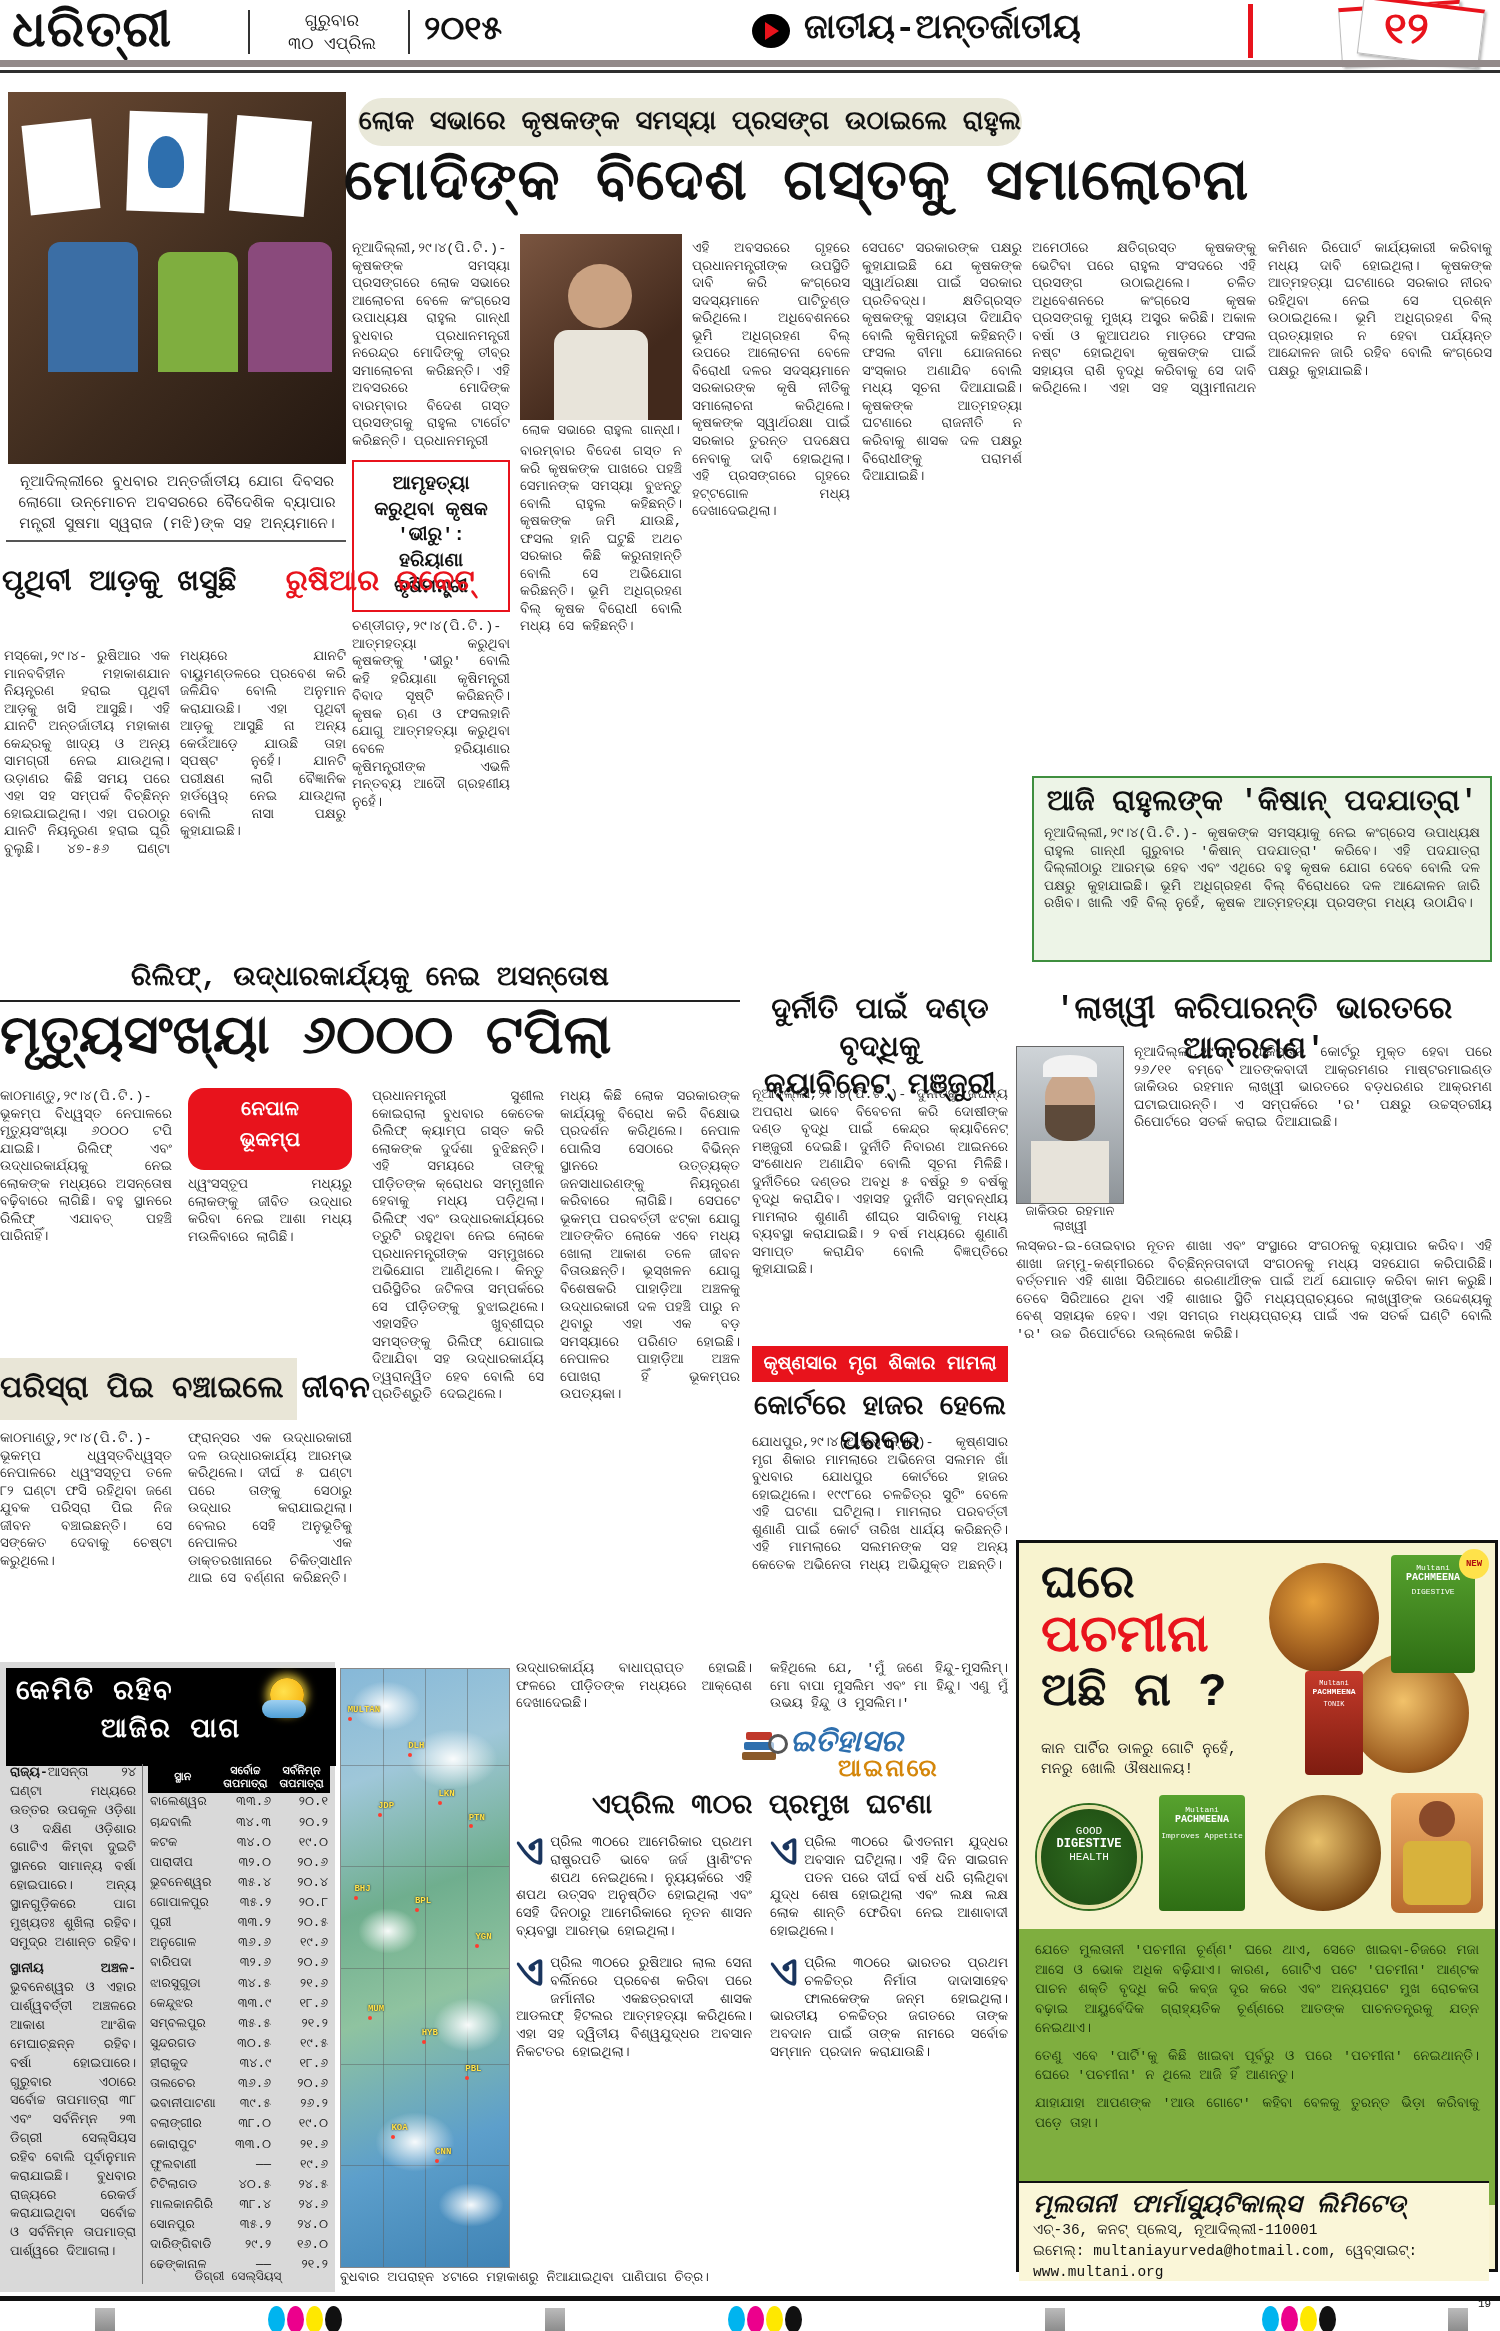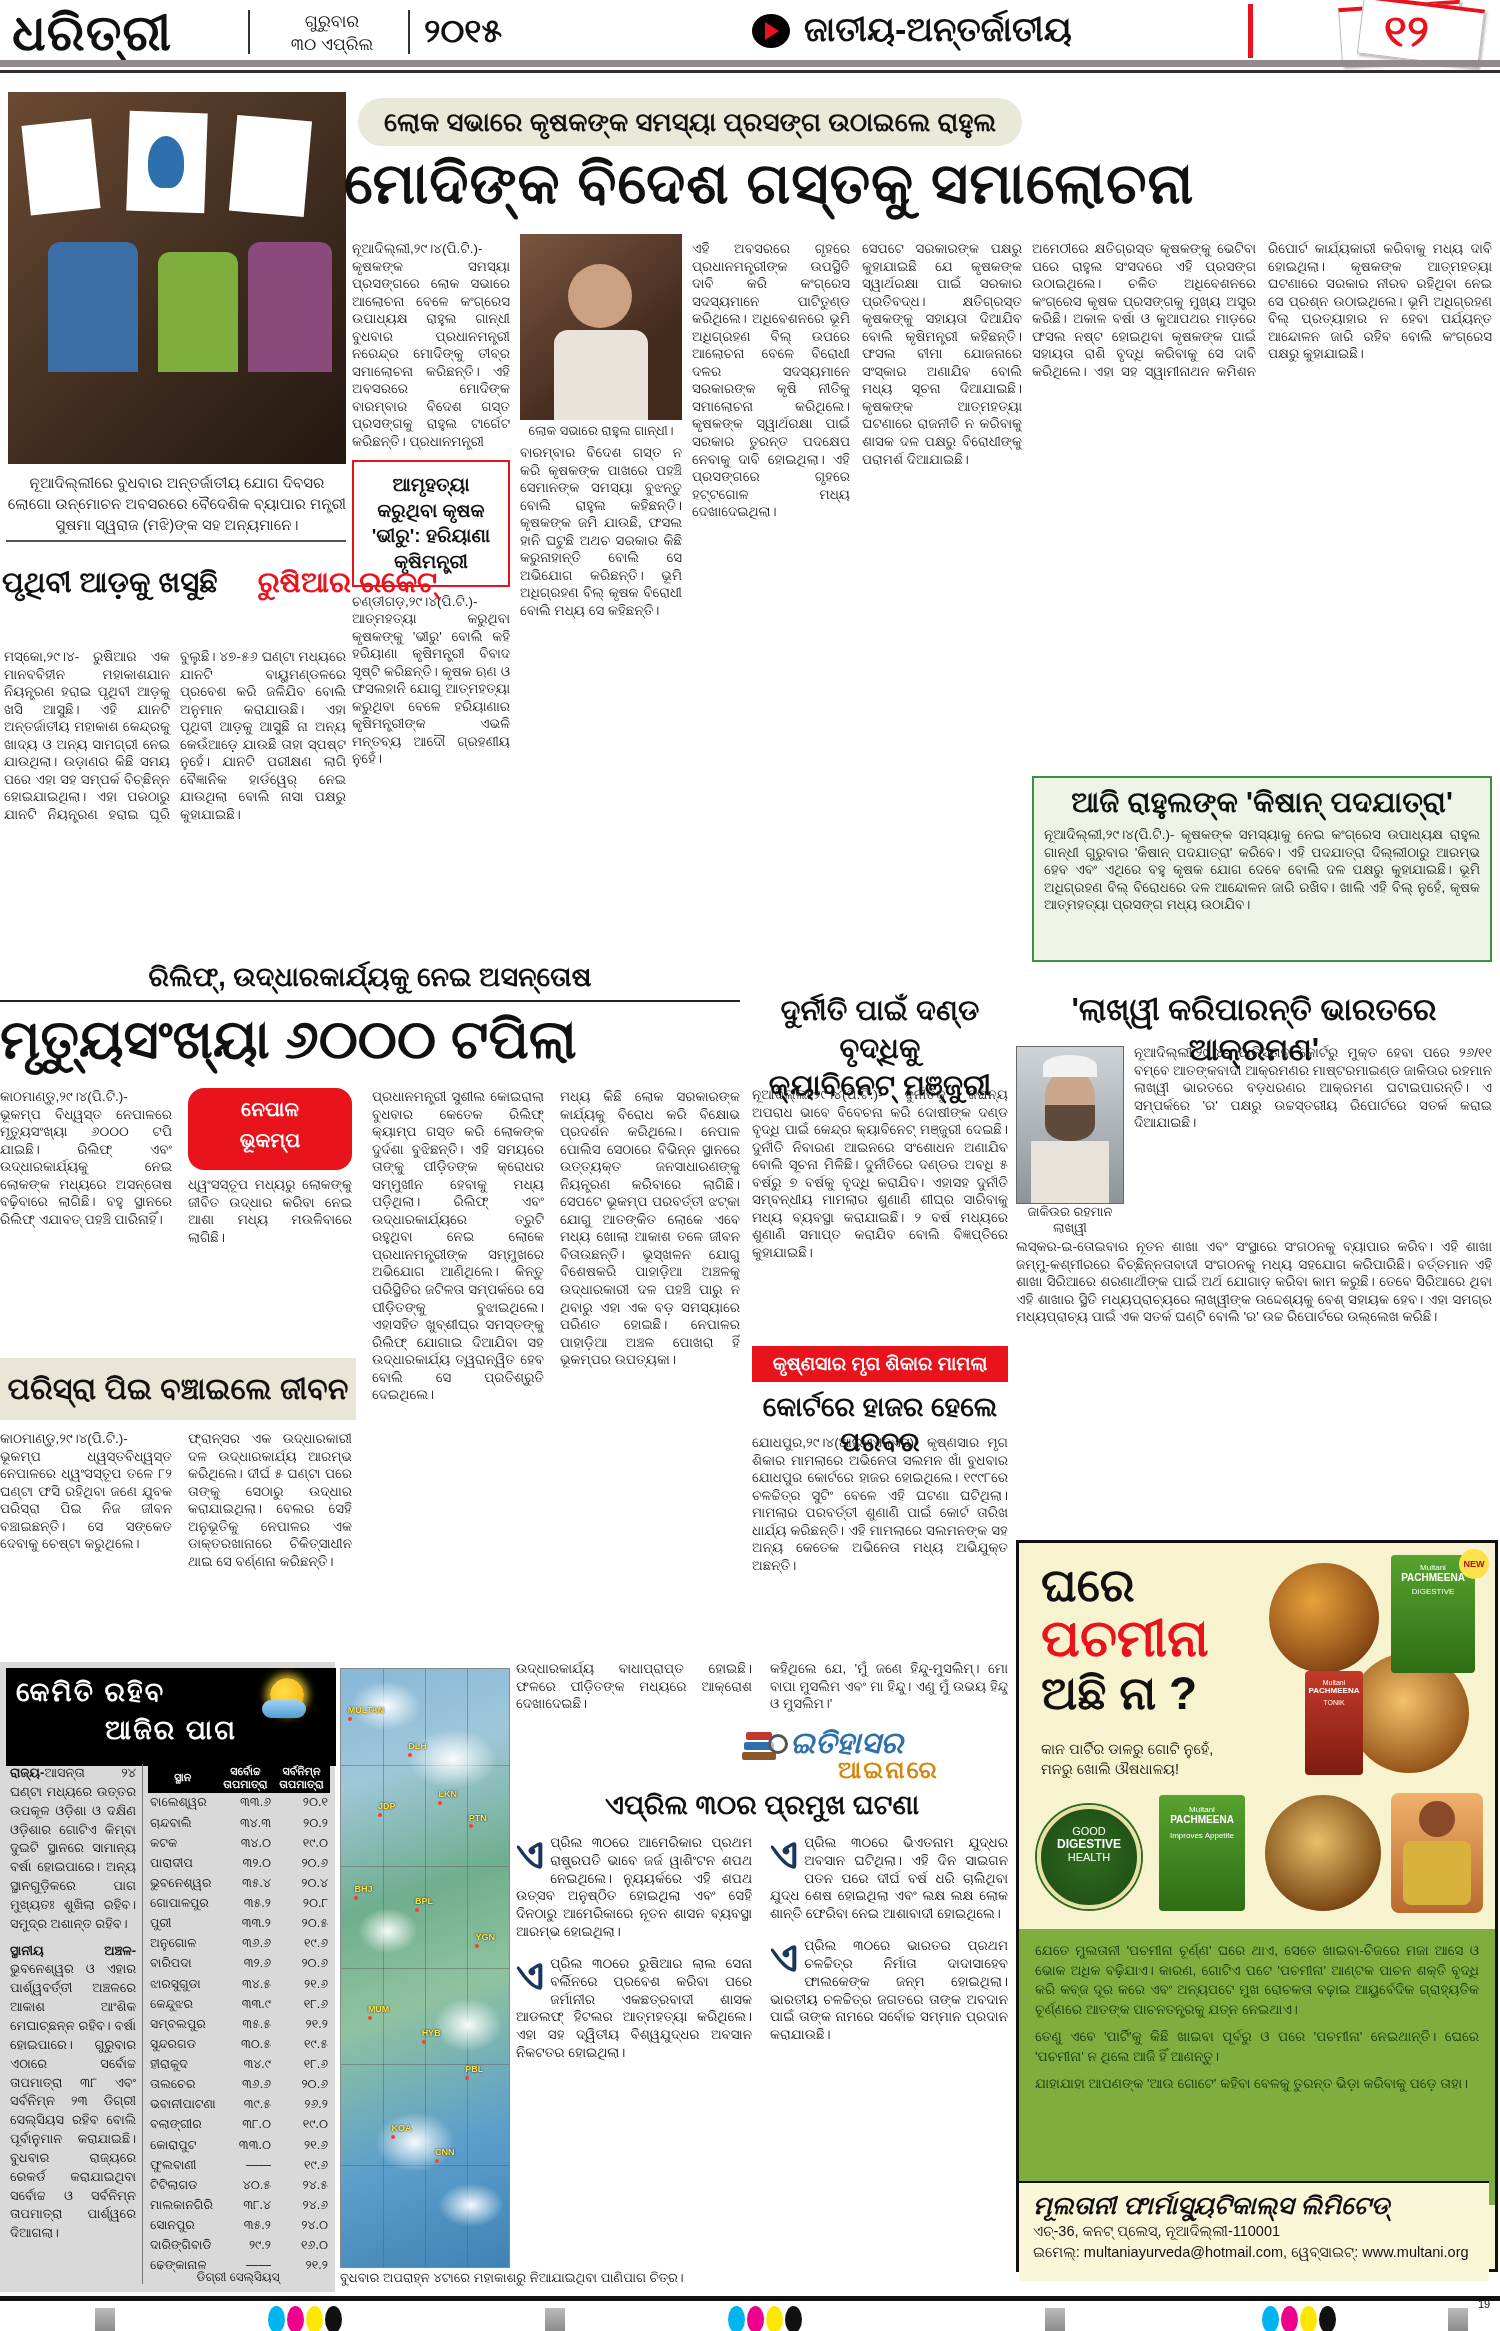--- a/index.html
+++ b/index.html
@@ -1,17 +1,17 @@
 <!DOCTYPE html>
 <html><head>
 <meta charset="utf-8">
 <style>
   html,body{margin:0;padding:0;background:#fff;}
   .page{position:relative;width:1500px;height:2331px;background:#fff;overflow:hidden;
-        font-family:Liberation Sans, sans-serif;color:#111;}
+        font-family:Liberation Mono, monospace;color:#111;}
   .abs{position:absolute;}
   .body-txt{font-size:13.5px;line-height:1.3;color:#1c1c1c;overflow:hidden;text-align:justify;}
   
   .logo{font-size:50px;font-weight:bold;letter-spacing:1px;}
   .vline{width:2px;background:#333;}
   .daydate{font-size:17px;line-height:1.35;color:#111;}
   .year{font-size:33px;font-weight:bold;}
   .section-dot{width:38px;height:34px;background:#000;border-radius:50%;position:relative;}
   .section-dot::after{content:"";position:absolute;left:13px;top:8px;border-left:14px solid #e8131c;
       border-top:9px solid transparent;border-bottom:9px solid transparent;}
@@ -156,21 +156,21 @@
   <div class="abs" style="left:0;top:1000px;width:740px;height:2px;background:#222;"></div>
   <div class="abs bighead" style="left:0;top:1008px;">ମୃତ୍ୟୁସଂଖ୍ୟା ୬୦୦୦ ଟପିଲା</div>
   <div class="abs redtag" style="left:188px;top:1088px;width:164px;height:76px;border-radius:16px;font-size:20px;line-height:1.55;padding-top:6px;">
     <div>ନେପାଳ</div>
     <div>ଭୂକମ୍ପ</div>
   </div>
   <div class="abs body-txt" style="left:0;top:1088px;width:172px;height:262px;">କାଠମାଣ୍ଡୁ,୨୯।୪(ପି.ଟି.)- ଭୂକମ୍ପ ବିଧ୍ୱସ୍ତ ନେପାଳରେ ମୃତ୍ୟୁସଂଖ୍ୟା ୬୦୦୦ ଟପି ଯାଇଛି। ରିଲିଫ୍ ଏବଂ ଉଦ୍ଧାରକାର୍ଯ୍ୟକୁ ନେଇ ଲୋକଙ୍କ ମଧ୍ୟରେ ଅସନ୍ତୋଷ ବଢ଼ିବାରେ ଲାଗିଛି। ବହୁ ସ୍ଥାନରେ ରିଲିଫ୍ ଏଯାବତ୍ ପହଞ୍ଚି ପାରିନାହିଁ।</div>
   <div class="abs body-txt" style="left:188px;top:1176px;width:164px;height:174px;">ଧ୍ୱଂସସ୍ତୂପ ମଧ୍ୟରୁ ଲୋକଙ୍କୁ ଜୀବିତ ଉଦ୍ଧାର କରିବା ନେଇ ଆଶା ମଧ୍ୟ ମଉଳିବାରେ ଲାଗିଛି।</div>
   <div class="abs body-txt" style="left:372px;top:1088px;width:172px;height:562px;">ପ୍ରଧାନମନ୍ତ୍ରୀ ସୁଶୀଲ କୋଇରାଲା ବୁଧବାର କେତେକ ରିଲିଫ୍ କ୍ୟାମ୍ପ ଗସ୍ତ କରି ଲୋକଙ୍କ ଦୁର୍ଦଶା ବୁଝିଛନ୍ତି। ଏହି ସମୟରେ ତାଙ୍କୁ ପୀଡ଼ିତଙ୍କ କ୍ରୋଧର ସମ୍ମୁଖୀନ ହେବାକୁ ମଧ୍ୟ ପଡ଼ିଥିଲା। ରିଲିଫ୍ ଏବଂ ଉଦ୍ଧାରକାର୍ଯ୍ୟରେ ତ୍ରୁଟି ରହୁଥିବା ନେଇ ଲୋକେ ପ୍ରଧାନମନ୍ତ୍ରୀଙ୍କ ସମ୍ମୁଖରେ ଅଭିଯୋଗ ଆଣିଥିଲେ। କିନ୍ତୁ ପରିସ୍ଥିତିର ଜଟିଳତା ସମ୍ପର୍କରେ ସେ ପୀଡ଼ିତଙ୍କୁ ବୁଝାଇଥିଲେ। ଏହାସହିତ ଖୁବ୍‌ଶୀଘ୍ର ସମସ୍ତଙ୍କୁ ରିଲିଫ୍ ଯୋଗାଇ ଦିଆଯିବା ସହ ଉଦ୍ଧାରକାର୍ଯ୍ୟ ତ୍ୱରାନ୍ୱିତ ହେବ ବୋଲି ସେ ପ୍ରତିଶ୍ରୁତି ଦେଇଥିଲେ।</div>
   <div class="abs body-txt" style="left:560px;top:1088px;width:180px;height:562px;">ମଧ୍ୟ କିଛି ଲୋକ ସରକାରଙ୍କ କାର୍ଯ୍ୟକୁ ବିରୋଧ କରି ବିକ୍ଷୋଭ ପ୍ରଦର୍ଶନ କରିଥିଲେ। ନେପାଳ ପୋଲିସ ସେଠାରେ ବିଭିନ୍ନ ସ୍ଥାନରେ ଉତ୍ତ୍ୟକ୍ତ ଜନସାଧାରଣଙ୍କୁ ନିୟନ୍ତ୍ରଣ କରିବାରେ ଲାଗିଛି। ସେପଟେ ଭୂକମ୍ପ ପରବର୍ତ୍ତୀ ଝଟ୍‌କା ଯୋଗୁ ଆତଙ୍କିତ ଲୋକେ ଏବେ ମଧ୍ୟ ଖୋଲା ଆକାଶ ତଳେ ଜୀବନ ବିତାଉଛନ୍ତି। ଭୂସ୍ଖଳନ ଯୋଗୁ ବିଶେଷକରି ପାହାଡ଼ିଆ ଅଞ୍ଚଳକୁ ଉଦ୍ଧାରକାରୀ ଦଳ ପହଞ୍ଚି ପାରୁ ନ ଥିବାରୁ ଏହା ଏକ ବଡ଼ ସମସ୍ୟାରେ ପରିଣତ ହୋଇଛି। ନେପାଳର ପାହାଡ଼ିଆ ଅଞ୍ଚଳ ପୋଖରା ହିଁ ଭୂକମ୍ପର ଉପତ୍ୟକା।</div>
-  <div class="abs beigehead" style="left:0;top:1358px;width:356px;height:62px;">ପରିସ୍ରା ପିଇ ବଞ୍ଚାଇଲେ ଜୀବନ</div>
+  <div class="abs beigehead" style="left:0;top:1358px;width:297px;height:62px;">ପରିସ୍ରା ପିଇ ବଞ୍ଚାଇଲେ ଜୀବନ</div>
   <div class="abs body-txt" style="left:0;top:1430px;width:172px;height:222px;">କାଠମାଣ୍ଡୁ,୨୯।୪(ପି.ଟି.)- ଭୂକମ୍ପ ଧ୍ୱସ୍ତବିଧ୍ୱସ୍ତ ନେପାଳରେ ଧ୍ୱଂସସ୍ତୂପ ତଳେ ୮୨ ଘଣ୍ଟା ଫସି ରହିଥିବା ଜଣେ ଯୁବକ ପରିସ୍ରା ପିଇ ନିଜ ଜୀବନ ବଞ୍ଚାଇଛନ୍ତି। ସେ ସଙ୍କେତ ଦେବାକୁ ଚେଷ୍ଟା କରୁଥିଲେ।</div>
   <div class="abs body-txt" style="left:188px;top:1430px;width:164px;height:222px;">ଫ୍ରାନ୍ସର ଏକ ଉଦ୍ଧାରକାରୀ ଦଳ ଉଦ୍ଧାରକାର୍ଯ୍ୟ ଆରମ୍ଭ କରିଥିଲେ। ଦୀର୍ଘ ୫ ଘଣ୍ଟା ପରେ ତାଙ୍କୁ ସେଠାରୁ ଉଦ୍ଧାର କରାଯାଇଥିଲା। ବେଲର ସେହି ଅନୁଭୂତିକୁ ନେପାଳର ଏକ ଡାକ୍ତରଖାନାରେ ଚିକିତ୍ସାଧୀନ ଥାଇ ସେ ବର୍ଣ୍ଣନା କରିଛନ୍ତି।</div>
 
   <div class="abs midhead" style="left:752px;top:992px;width:256px;">
     <div>ଦୁର୍ନୀତି ପାଇଁ ଦଣ୍ଡ ବୃଦ୍ଧିକୁ</div>
     <div>କ୍ୟାବିନେଟ୍ ମଞ୍ଜୁରୀ</div>
   </div>
   <div class="abs body-txt" style="left:752px;top:1086px;width:256px;height:252px;">ନୂଆଦିଲ୍ଲୀ,୨୯।୪(ପି.ଟି.)- ଦୁର୍ନୀତିକୁ ଜଘନ୍ୟ ଅପରାଧ ଭାବେ ବିବେଚନା କରି ଦୋଷୀଙ୍କ ଦଣ୍ଡ ବୃଦ୍ଧି ପାଇଁ କେନ୍ଦ୍ର କ୍ୟାବିନେଟ୍ ମଞ୍ଜୁରୀ ଦେଇଛି। ଦୁର୍ନୀତି ନିବାରଣ ଆଇନରେ ସଂଶୋଧନ ଅଣାଯିବ ବୋଲି ସୂଚନା ମିଳିଛି। ଦୁର୍ନୀତିରେ ଦଣ୍ଡର ଅବଧି ୫ ବର୍ଷରୁ ୭ ବର୍ଷକୁ ବୃଦ୍ଧି କରାଯିବ। ଏହାସହ ଦୁର୍ନୀତି ସମ୍ବନ୍ଧୀୟ ମାମଲାର ଶୁଣାଣି ଶୀଘ୍ର ସାରିବାକୁ ମଧ୍ୟ ବ୍ୟବସ୍ଥା କରାଯାଇଛି। ୨ ବର୍ଷ ମଧ୍ୟରେ ଶୁଣାଣି ସମାପ୍ତ କରାଯିବ ବୋଲି ବିଜ୍ଞପ୍ତିରେ କୁହାଯାଇଛି।</div>
   <div class="abs redtag" style="left:752px;top:1346px;width:256px;height:36px;font-size:19px;line-height:36px;">କୃଷ୍ଣସାର ମୃଗ ଶିକାର ମାମଲା</div>
   <div class="abs midhead" style="left:752px;top:1390px;width:256px;font-size:27px;">କୋର୍ଟରେ ହାଜର ହେଲେ ପରବର</div>

